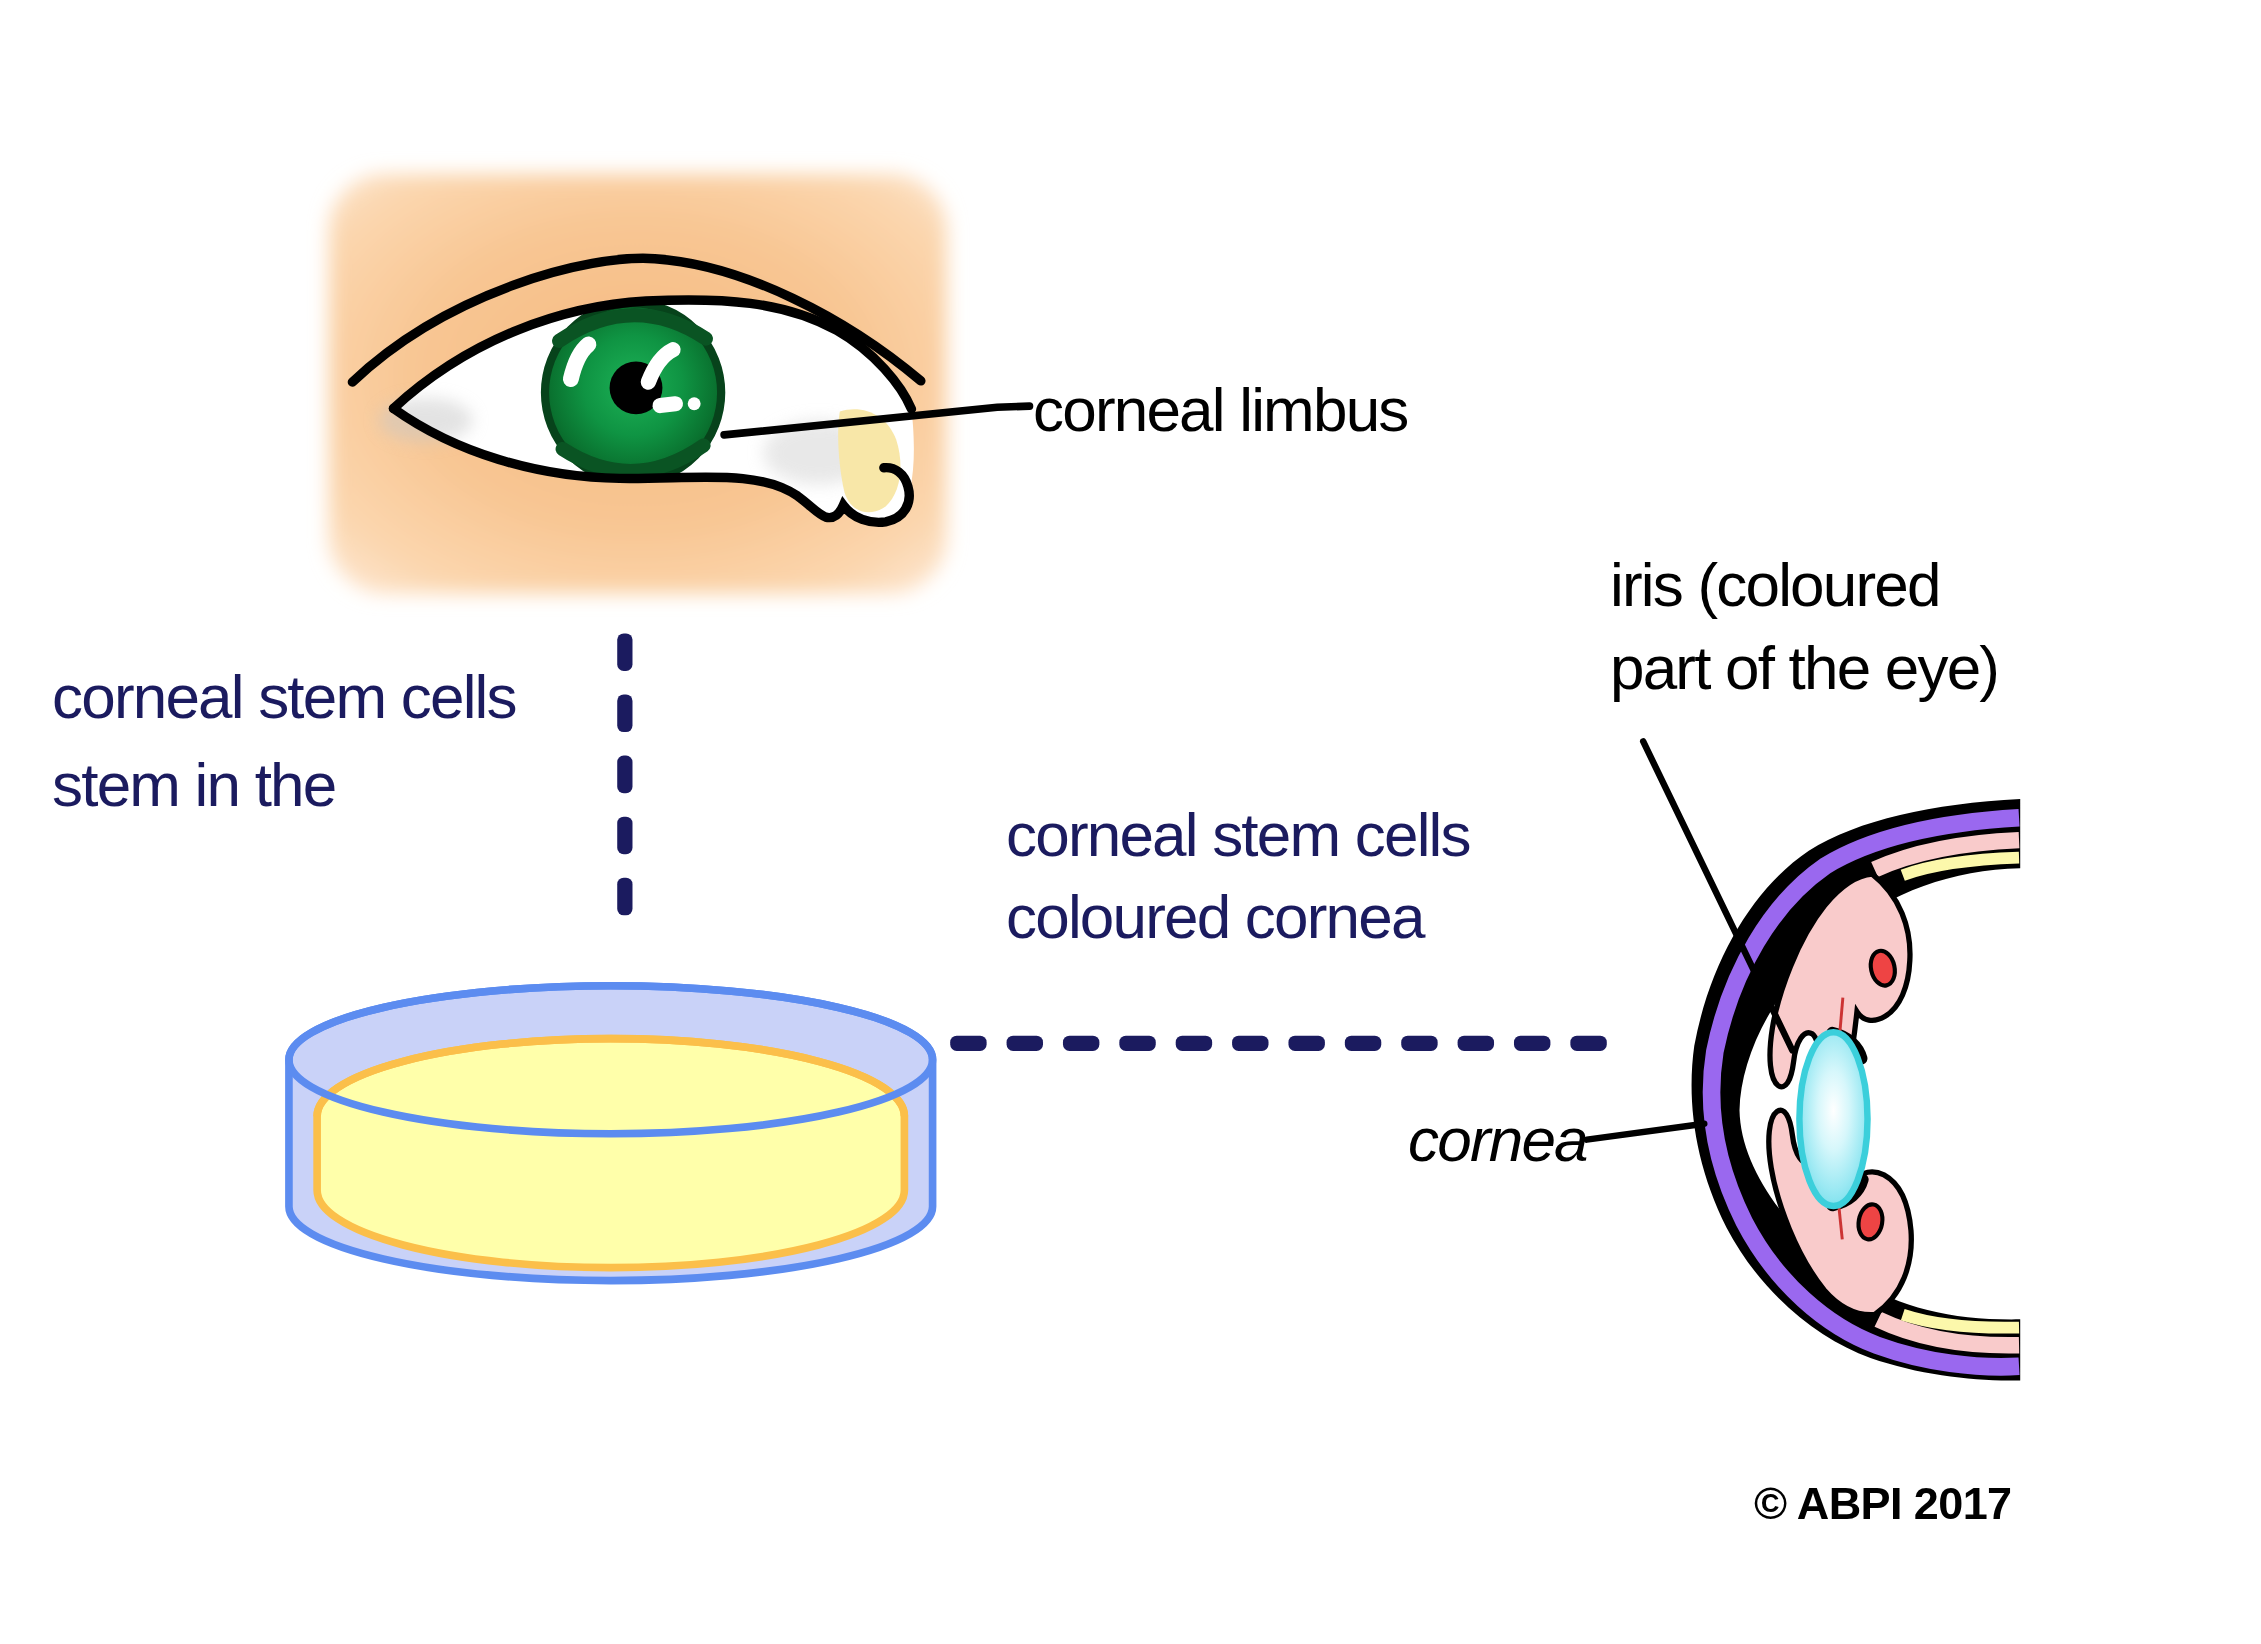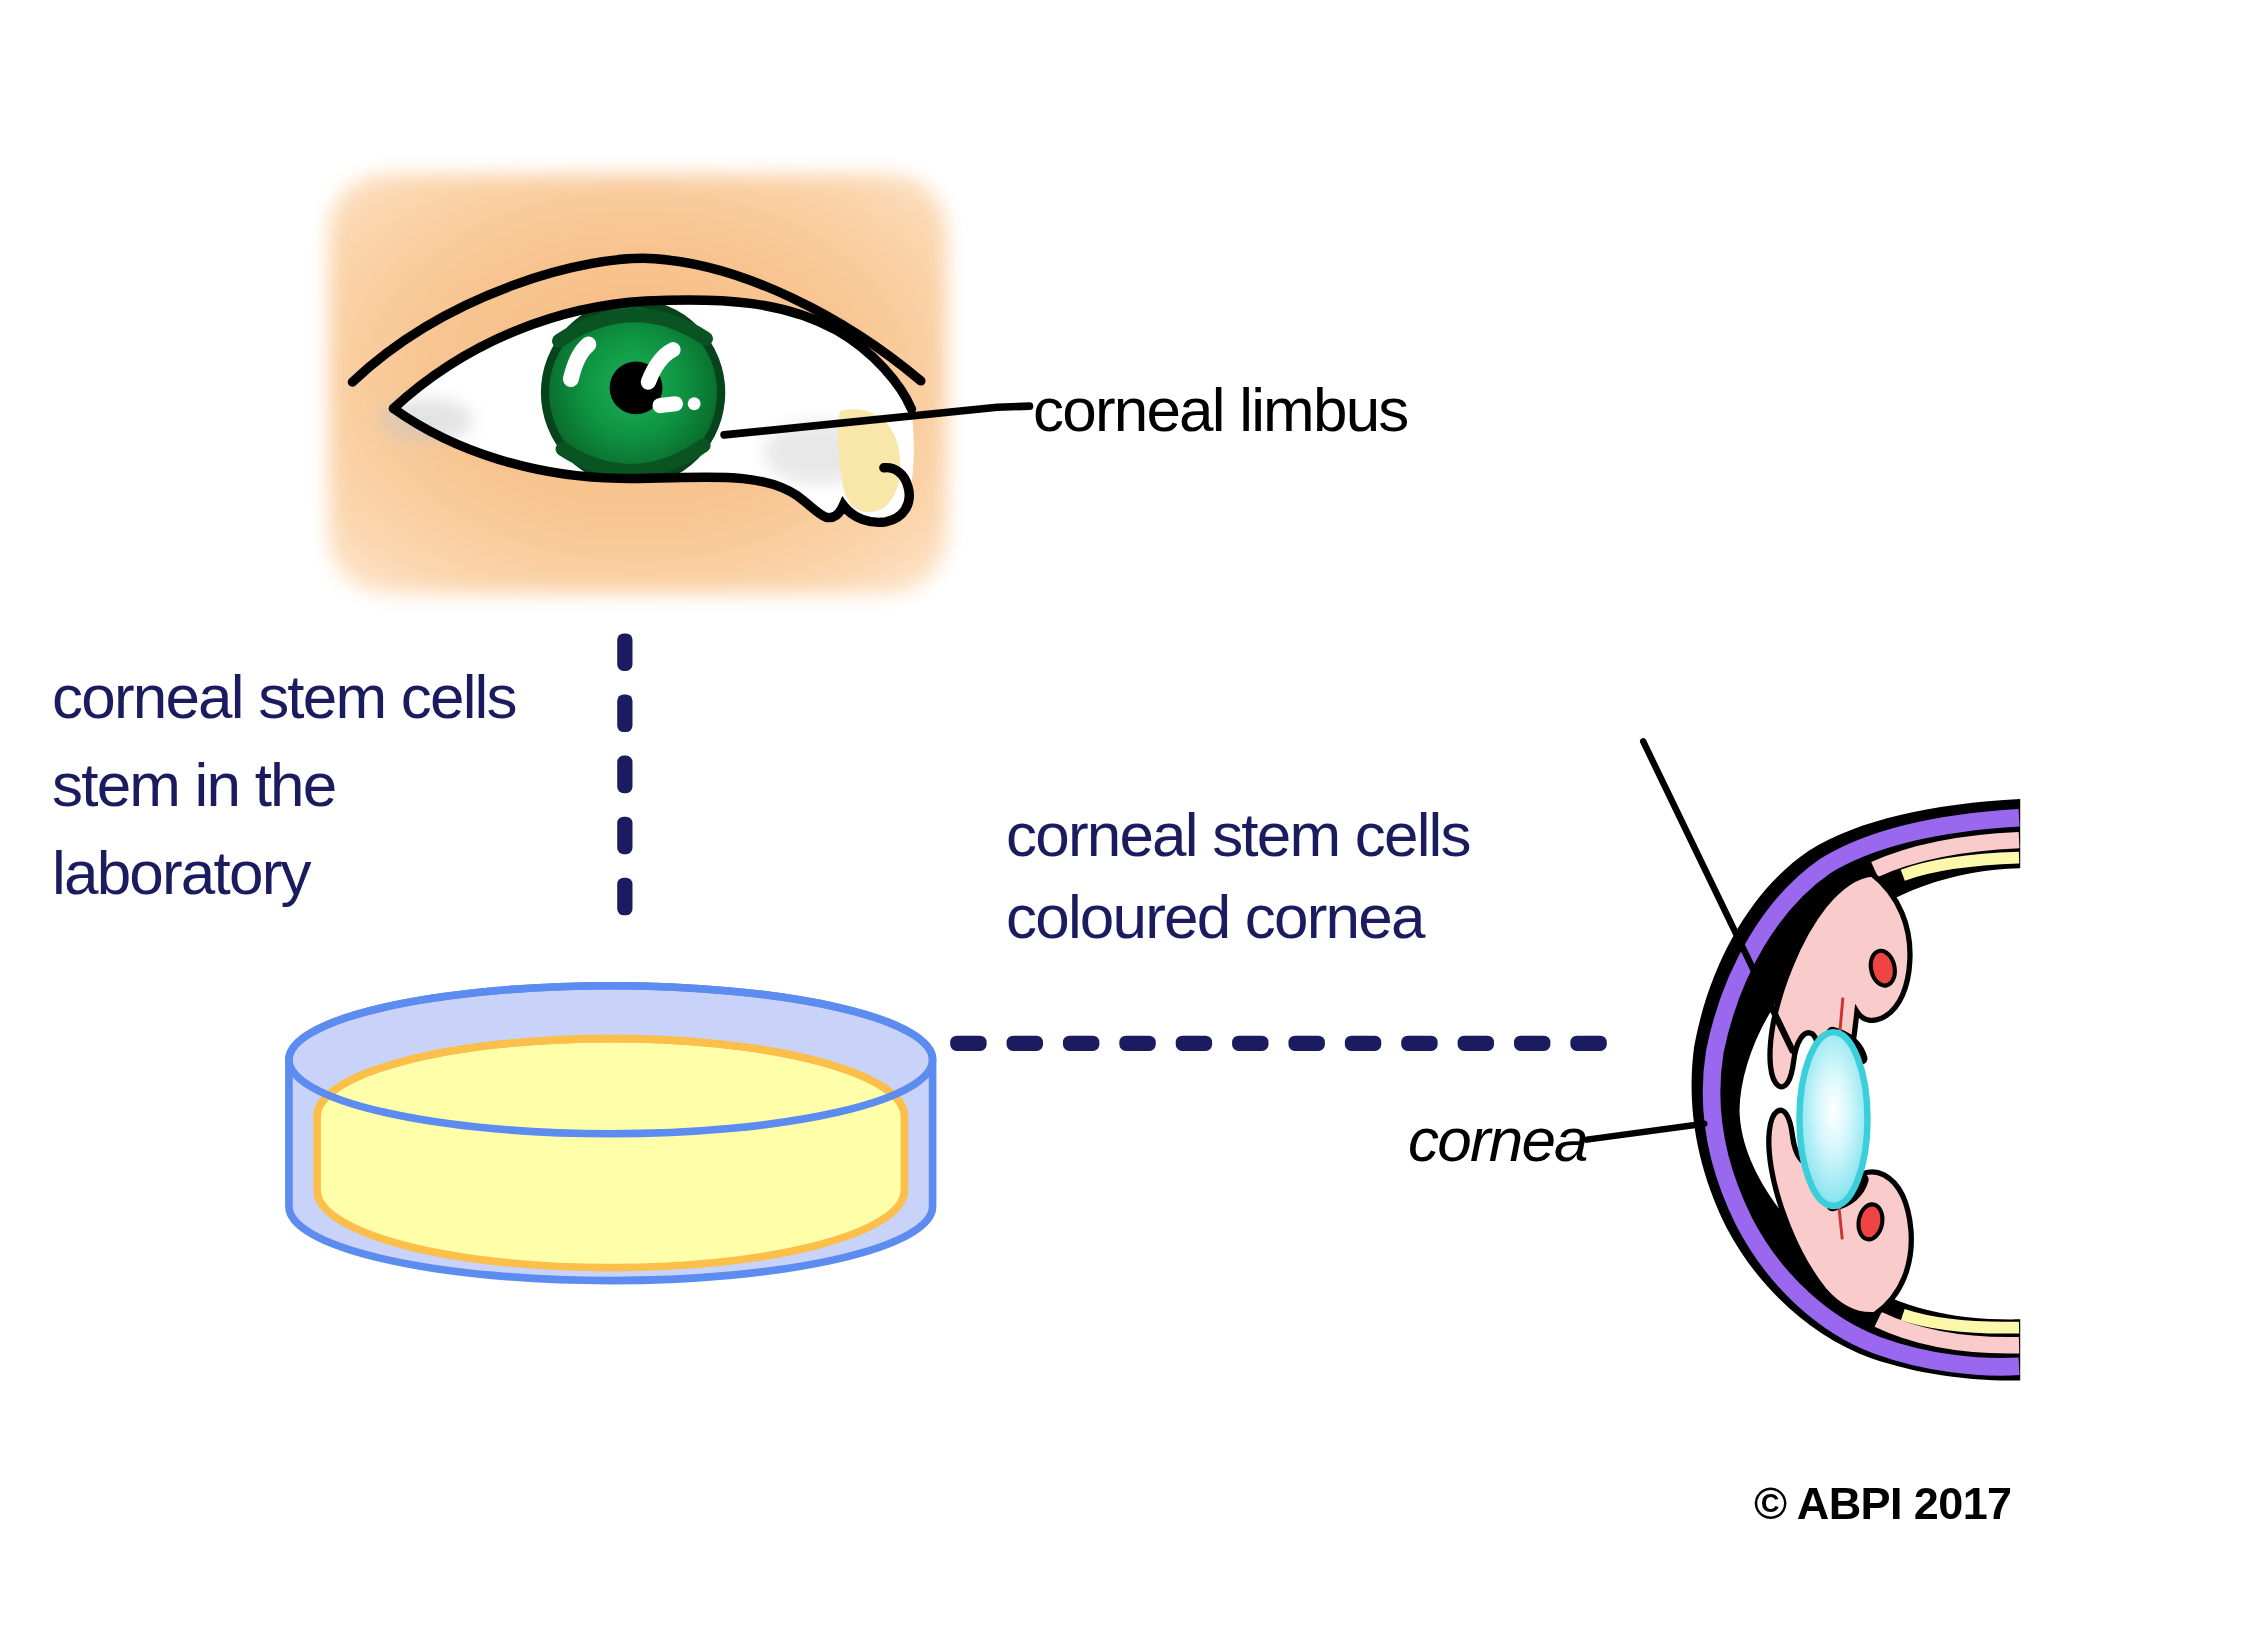--- a/index.html
+++ b/index.html
@@ -159,27 +159,30 @@
     <path d="M 2798 1262 L 3052 1788" stroke-width="11"></path>
     <path d="M 2702 1940 L 2902 1913" stroke-width="11"></path>
   </g>
 </svg>
 
 <div class="lbl black limbus-label">corneal limbus</div>
 
 <div class="lbl navy left-caption">
   <div>corneal stem cells</div>
   <div>stem in the</div>
-  <div>laboratory</div>
 </div>
 
 <div class="lbl navy middle-caption">
   <div>corneal stem cells</div>
   <div>coloured cornea</div>
 </div>
 
+<div class="lbl black iris-label">
+  <div>iris (coloured</div>
+  <div>part of the eye)</div>
+</div>
 
 <div class="lbl black cornea-label">cornea</div>
 
 <div class="lbl black copyright">© ABPI 2017</div>
 
 </div>
 
 
 </body></html>

